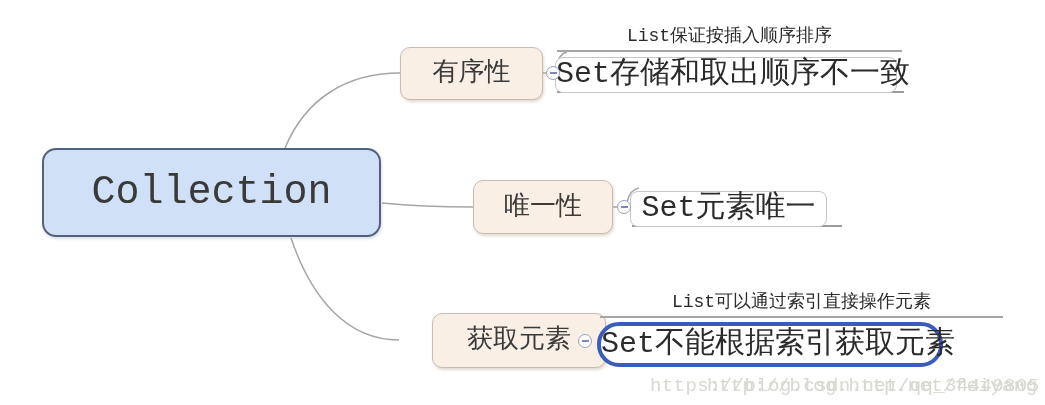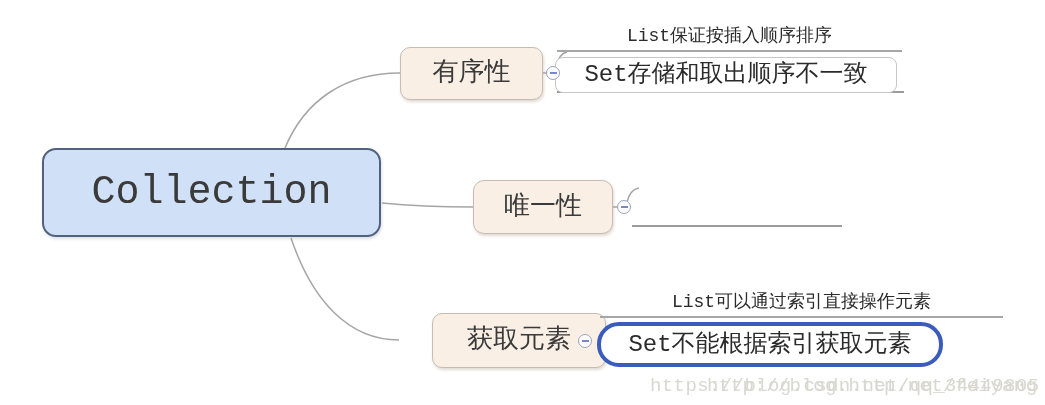--- a/index.html
+++ b/index.html
@@ -27,21 +27,21 @@
   }
 
   .branch{
     background:var(--branch-fill,#f9efe5);
     border:1.5px solid var(--branch-border,#c6bcb4);
     border-radius:10px;
     font-size:26px;color:var(--text-dark,#3a3a3a);
     box-shadow:1px 2px 3px rgba(170,150,130,0.35);
   }
   .b1{left:400px;top:47px;width:143px;height:53px;line-height:51px;}
-  .b2{left:473px;top:180px;width:140px;height:54px;line-height:52px;border-radius:11px;}
+  .b2{left:473px;top:180px;width:140px;height:54px;line-height:52px;}
   .b3{left:399px;top:313px;width:174px;height:55px;line-height:53px;margin-left:33px;}
 
   .toggle{
     position:absolute;z-index:4;box-sizing:border-box;
     width:14px;height:14px;border-radius:50%;
     border:1.5px solid var(--toggle-border,#9aa2bd);
     background:#fdfdfd;
     display:flex;align-items:center;justify-content:center;
   }
   .t1{left:546px;top:66px;}
@@ -55,21 +55,21 @@
     line-height:28px;height:30px;
     border-bottom:2px solid var(--line-gray,#a6a6a6);
     white-space:nowrap;
   }
   .c1a{left:557px;top:22px;width:345px;}
   .c2a{left:632px;top:158px;width:206px;}
   .c3a{left:600px;top:288px;width:403px;}
 
   .child-box{
     position:absolute;z-index:3;box-sizing:border-box;
-    font-size:24px;color:#2b2b2b;text-align:center;
+    font-size:30px;color:#2b2b2b;text-align:center;
     height:36px;line-height:33px;
     background:#ffffff;
     border:1.5px solid #c6c6c6;border-radius:8px;
     white-space:nowrap;
   }
   .c1b{left:555px;top:57px;width:342px;}
   .c2b{left:630px;top:191px;width:197px;}
 
   .ext-line{position:absolute;z-index:2;height:0;border-top:2px solid #9b9b9b;}
   .e1{left:557px;top:91px;width:347px;}
@@ -126,20 +126,23 @@
     <span>Set存储和取出顺序不一致</span>
   </div>
 
   <div class="node branch b2">
     <span>唯一性</span>
   </div>
   <div class="toggle t2">
     <span class="minus"></span>
   </div>
   <div class="ext-line e2"></div>
+  <div class="child-box c2b">
+    <span>Set元素唯一</span>
+  </div>
 
   <div class="node branch b3">
     <span>获取元素</span>
   </div>
   <div class="toggle t3">
     <span class="minus"></span>
   </div>
   <div class="child-line c3a">
     <span>List可以通过索引直接操作元素</span>
   </div>

